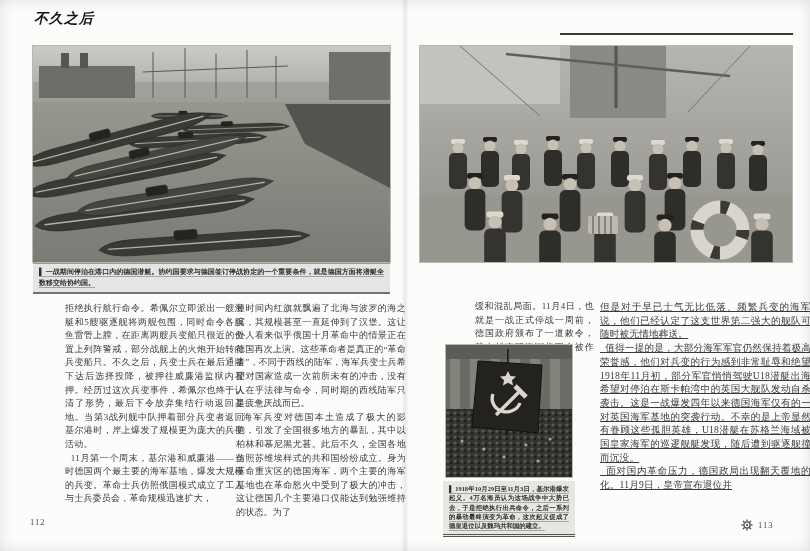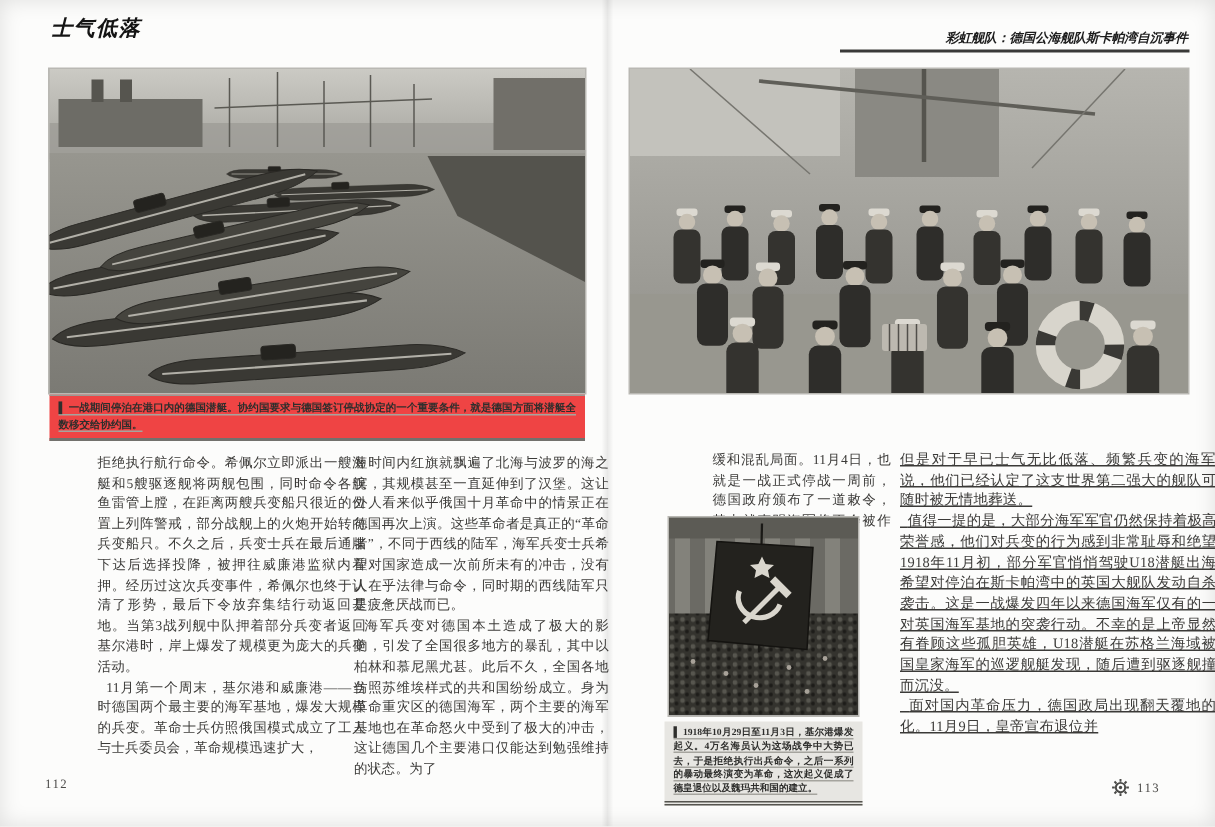--- a/index.html
+++ b/index.html
@@ -20,21 +20,21 @@
     position:absolute;right:18px;top:20px;width:300px;text-align:right;
     font-family:"Liberation Sans","DejaVu Sans",sans-serif;
     font-weight:bold;font-style:italic;font-size:8.5px;color:#1c1c1c;
   }
   .chapter-rule{position:absolute;left:560px;top:33px;width:233px;height:2px;background:#3a3a38;}
   .photo{position:absolute;display:block;box-shadow:0 0 0 1px #b9b8b3;}
   #photo-subs{left:33px;top:46px;width:357px;height:216px;}
   #photo-sailors{left:420px;top:46px;width:372px;height:216px;}
   #photo-crowd{left:446px;top:345px;width:126px;height:132px;}
   .caption{
-    position:absolute;background:#ef4444;color:#2e2e2c;
+    position:absolute;background:#e5e5e5;color:#2e2e2c;
     border-top:1px solid #9a9995;border-bottom:2px solid #72716d;
     font-size:7px;line-height:10.5px;font-weight:600;
     padding:3px 6px 4px 6px;text-align:justify;
     text-decoration:underline;text-decoration-color:#a5a49e;text-underline-offset:1.5px;
   }
   #caption-left{left:33px;top:263px;width:345px;}
   #caption-right{left:420px;top:263px;width:360px;}
   #caption-crowd{
     left:443px;top:481px;width:120px;font-size:6.4px;line-height:9.3px;
     border-top:none;border-bottom:3px double #55544f;background:#e7e6e2;
@@ -54,22 +54,21 @@
   #pagenum-left{left:30px;top:517px;}
   #pagenum-right{left:741px;top:519px;display:flex;align-items:center;gap:5px;text-align:center;}
   #pagenum-right svg{display:block;}
 </style>
 </head>
 <body>
 
 <div class="spread">
   <div class="gutter"></div>
 
-  <div class="series-title">士气低落</div>
-  <div class="chapter-title">彩虹舰队：德国公海舰队斯卡帕湾自沉事件</div>
+  <div class="series-title">不久之后</div>
   <div class="chapter-rule"></div>
 
   <svg id="photo-subs" class="photo" viewBox="0 0 357 216" preserveAspectRatio="none" xmlns="http://www.w3.org/2000/svg">
     <defs>
       <linearGradient id="skyg" x1="0" y1="0" x2="0" y2="1">
         <stop offset="0" stop-color="#cbcac4"></stop>
           <stop offset="1" stop-color="#a3a29c"></stop>
       </linearGradient>
       <linearGradient id="waterg" x1="0" y1="0" x2="0" y2="1">
         <stop offset="0" stop-color="#97968f"></stop>

